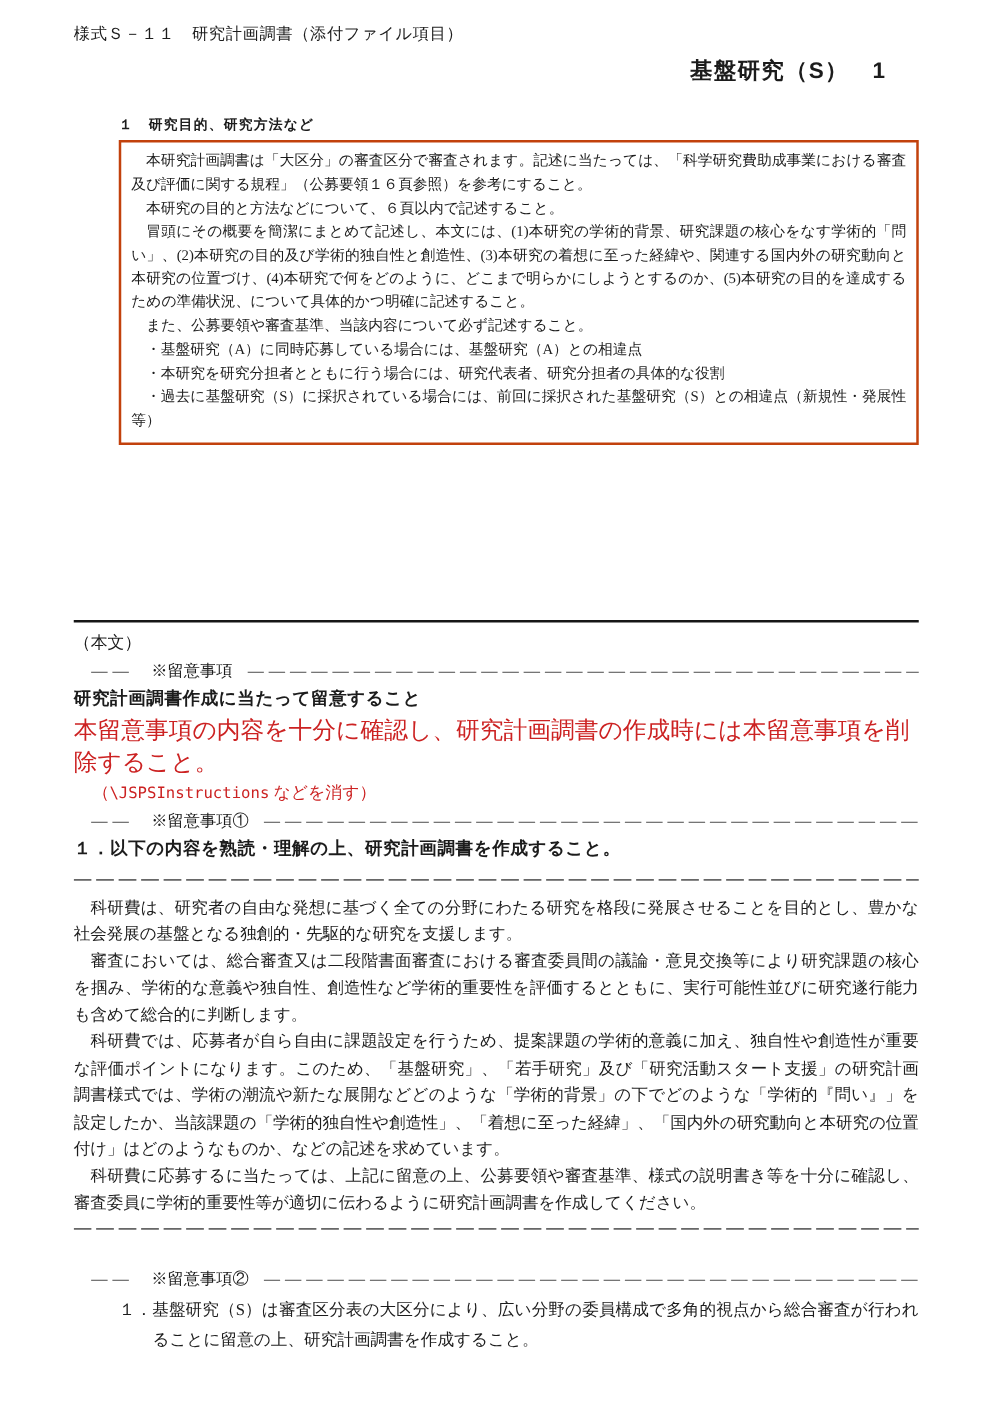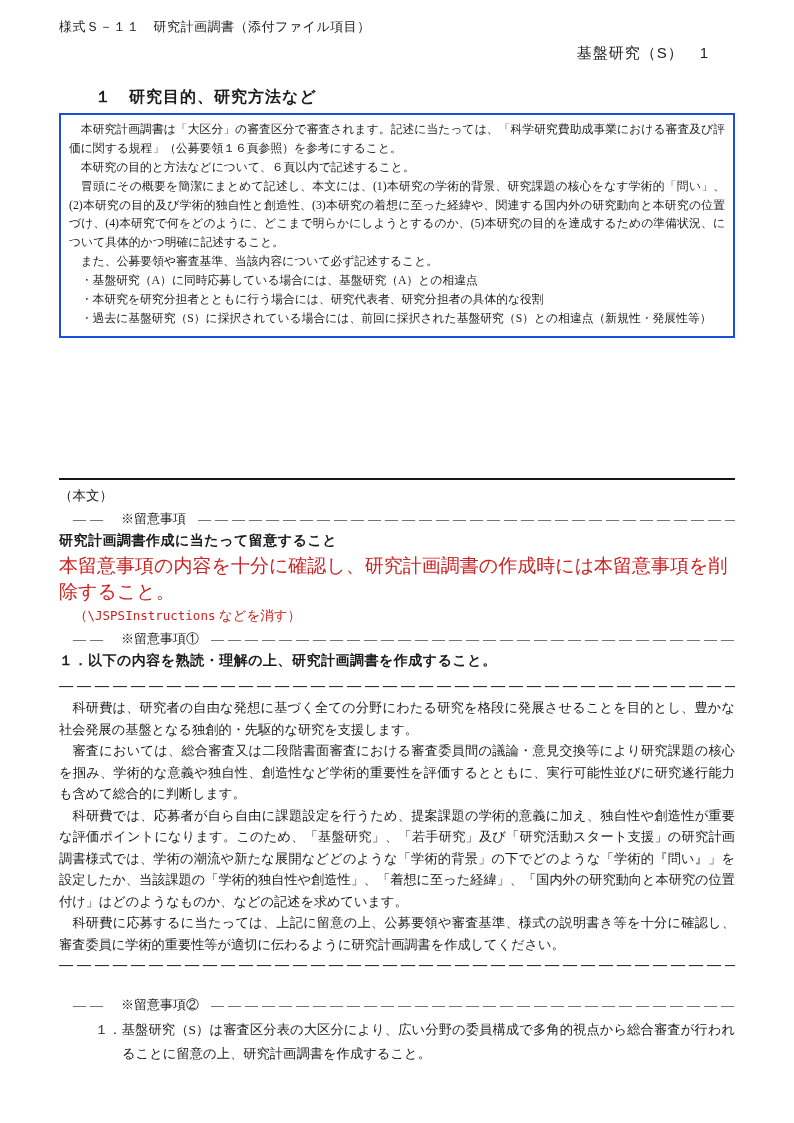--- a/index.html
+++ b/index.html
@@ -10,29 +10,29 @@
     color: #1c1c1c;
     overflow: hidden;
     font-family: "Liberation Serif", "DejaVu Serif", serif;
     box-sizing: border-box;
     padding: 18px 59px 0 59px;
   }
   .mono { font-family: "DejaVu Sans Mono", monospace; }
 
   .form-id { font-size: 13px; letter-spacing: 0.5px; }
   .category { font-family: "Liberation Sans", "DejaVu Sans", sans-serif;
-              font-weight: normal; font-size: 15px; text-align: right;
+              font-weight: bold; font-size: 18px; text-align: right;
               padding-right: 26px; margin-top: 8px; letter-spacing: 1px; }
 
   .sec1-heading { font-family: Liberation Serif, serif;
-                  font-weight: bold; font-size: 16px; margin: 24px 0 0 36px;
+                  font-weight: bold; font-size: 11px; margin: 24px 0 0 36px;
                   letter-spacing: 1px; }
 
-  .instruction-box { border: 2px solid #1d4ed8; margin-top: 5px;
-                     padding: 5px 8px 8px 8px; }
+  .instruction-box { border: 2px solid #c2410c; margin-top: 5px;
+                     padding: 5px 8px 8px 8px; margin-left: 36px; }
   .instruction-box p { margin: 0; font-size: 11.8px; line-height: 1.6;
                        text-align: justify; }
 
   .summary { margin-top: 10px; font-size: 13.5px; line-height: 1.68; }
   .summary div { min-height: 1.2em; }
 
   .spacer-tall { height: 140px; }
 
   .solid-rule { border: none; border-top: 2px solid #161616; margin: 0; }
 

